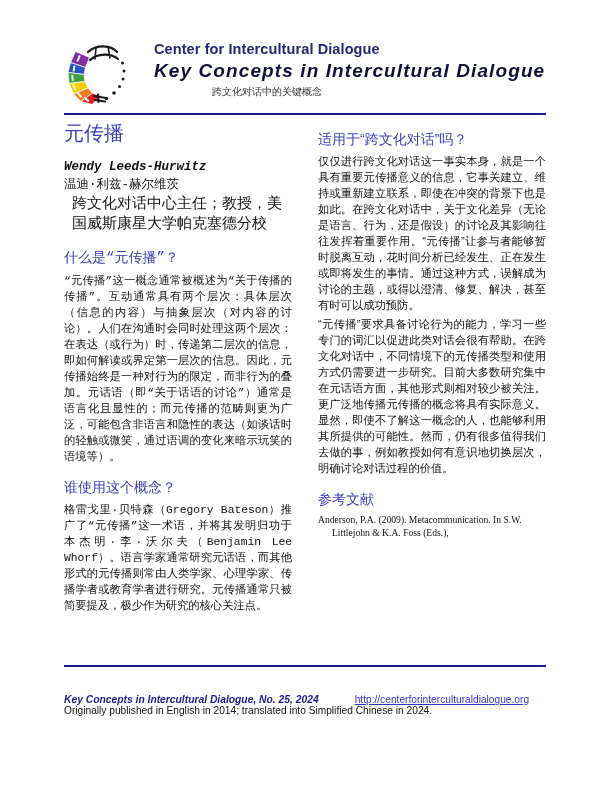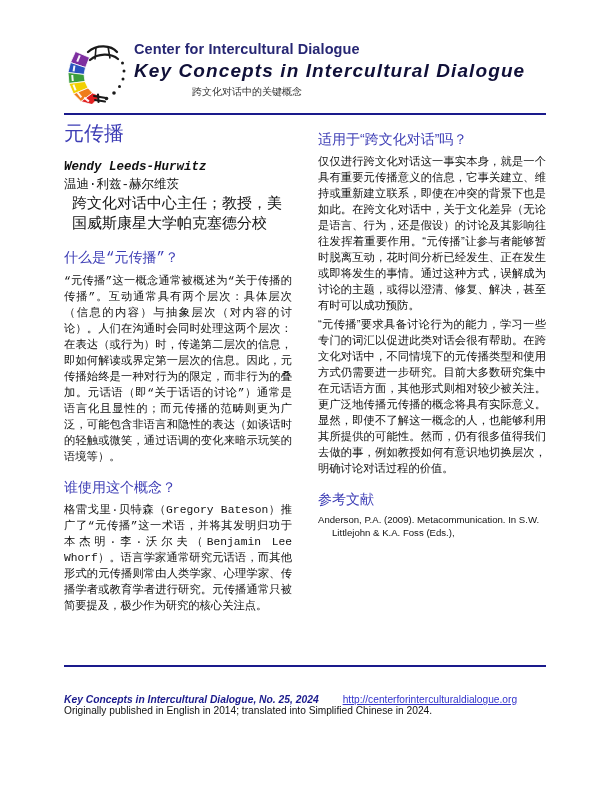--- a/index.html
+++ b/index.html
@@ -32,21 +32,21 @@
   }
   .logo {
     position: relative;
     width: 62px;
     height: 66px;
     flex: 0 0 62px;
   }
   .logo svg { display: block; }
 
   .header-text {
-    margin-left: 8px;
+    margin-left: 28px;
     padding-top: 4px;
   }
   .org-name {
     color: #262673;
     font-size: 14.5px;
     font-weight: bold;
     letter-spacing: 0.1px;
     line-height: 1.1;
     white-space: nowrap;
   }
@@ -147,20 +147,21 @@
     margin: 0 0 2px 0;
     text-align: justify;
   }
   p.ref {
     color: #111111;
     font-size: 9.6px;
     line-height: 1.38;
     margin: 3px 0 0 0;
     padding-left: 14px;
     text-indent: -14px;
+    font-family: Liberation Serif, serif;
   }
 
   
   .footer {
     position: absolute;
     left: 64px;
     top: 694px;
     width: 482px;
   }
   .footer-row {
@@ -171,21 +172,21 @@
     color: #1a1a8c;
     font-size: 10.3px;
     font-style: italic;
     font-weight: bold;
     white-space: nowrap;
   }
   .footer-url {
     color: #3333cc;
     font-size: 10.2px;
     text-decoration: underline;
-    margin-left: 24px;
+    margin-left: 36px;
     white-space: nowrap;
     cursor: pointer;
   }
   .footer-note {
     color: #111111;
     font-size: 10.2px;
   }
 </style>
 </head>
 <body>

